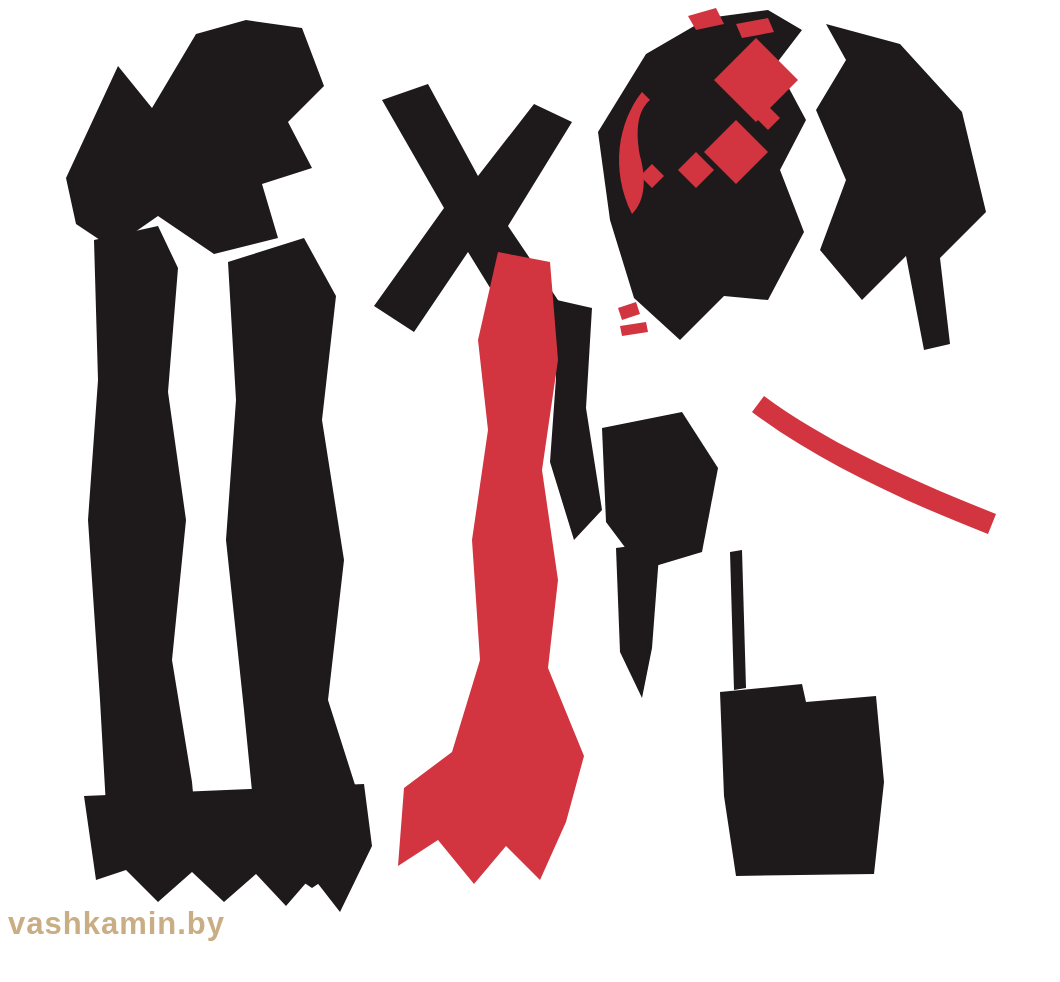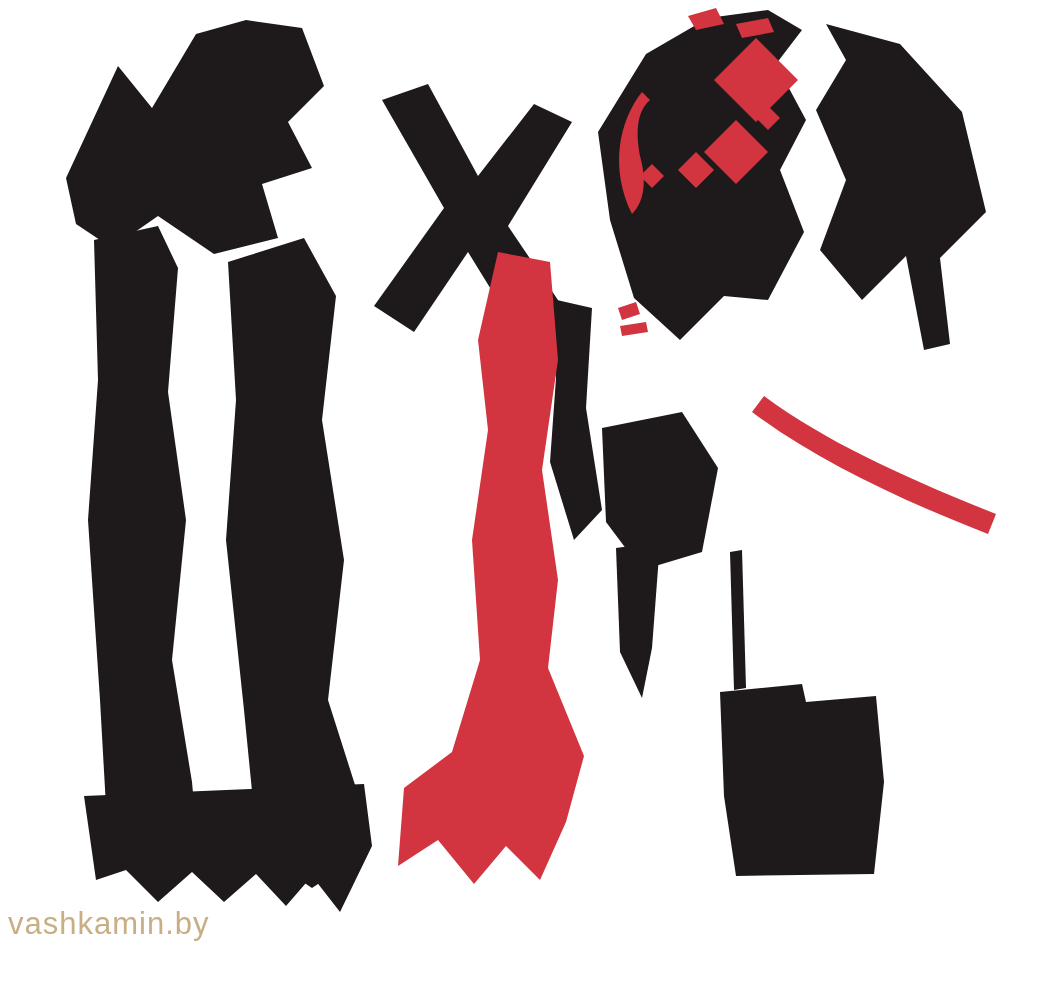--- a/index.html
+++ b/index.html
@@ -20,21 +20,21 @@
       inset: 0;
       display: block;
     }
     .ink { fill: var(--ink, #1e1a1b); }
     .red { fill: var(--red, #d23540); }
     .watermark {
       position: absolute;
       left: 8px;
       top: 906px;
       font-family: "Liberation Sans", sans-serif;
-      font-weight: 400;
+      font-weight: 700;
       font-size: 31px;
       letter-spacing: 1px;
       color: var(--watermark, #c8ad85);
       user-select: none;
     }
   </style>
 </head>
 <body>
 
 <div id="stage">

